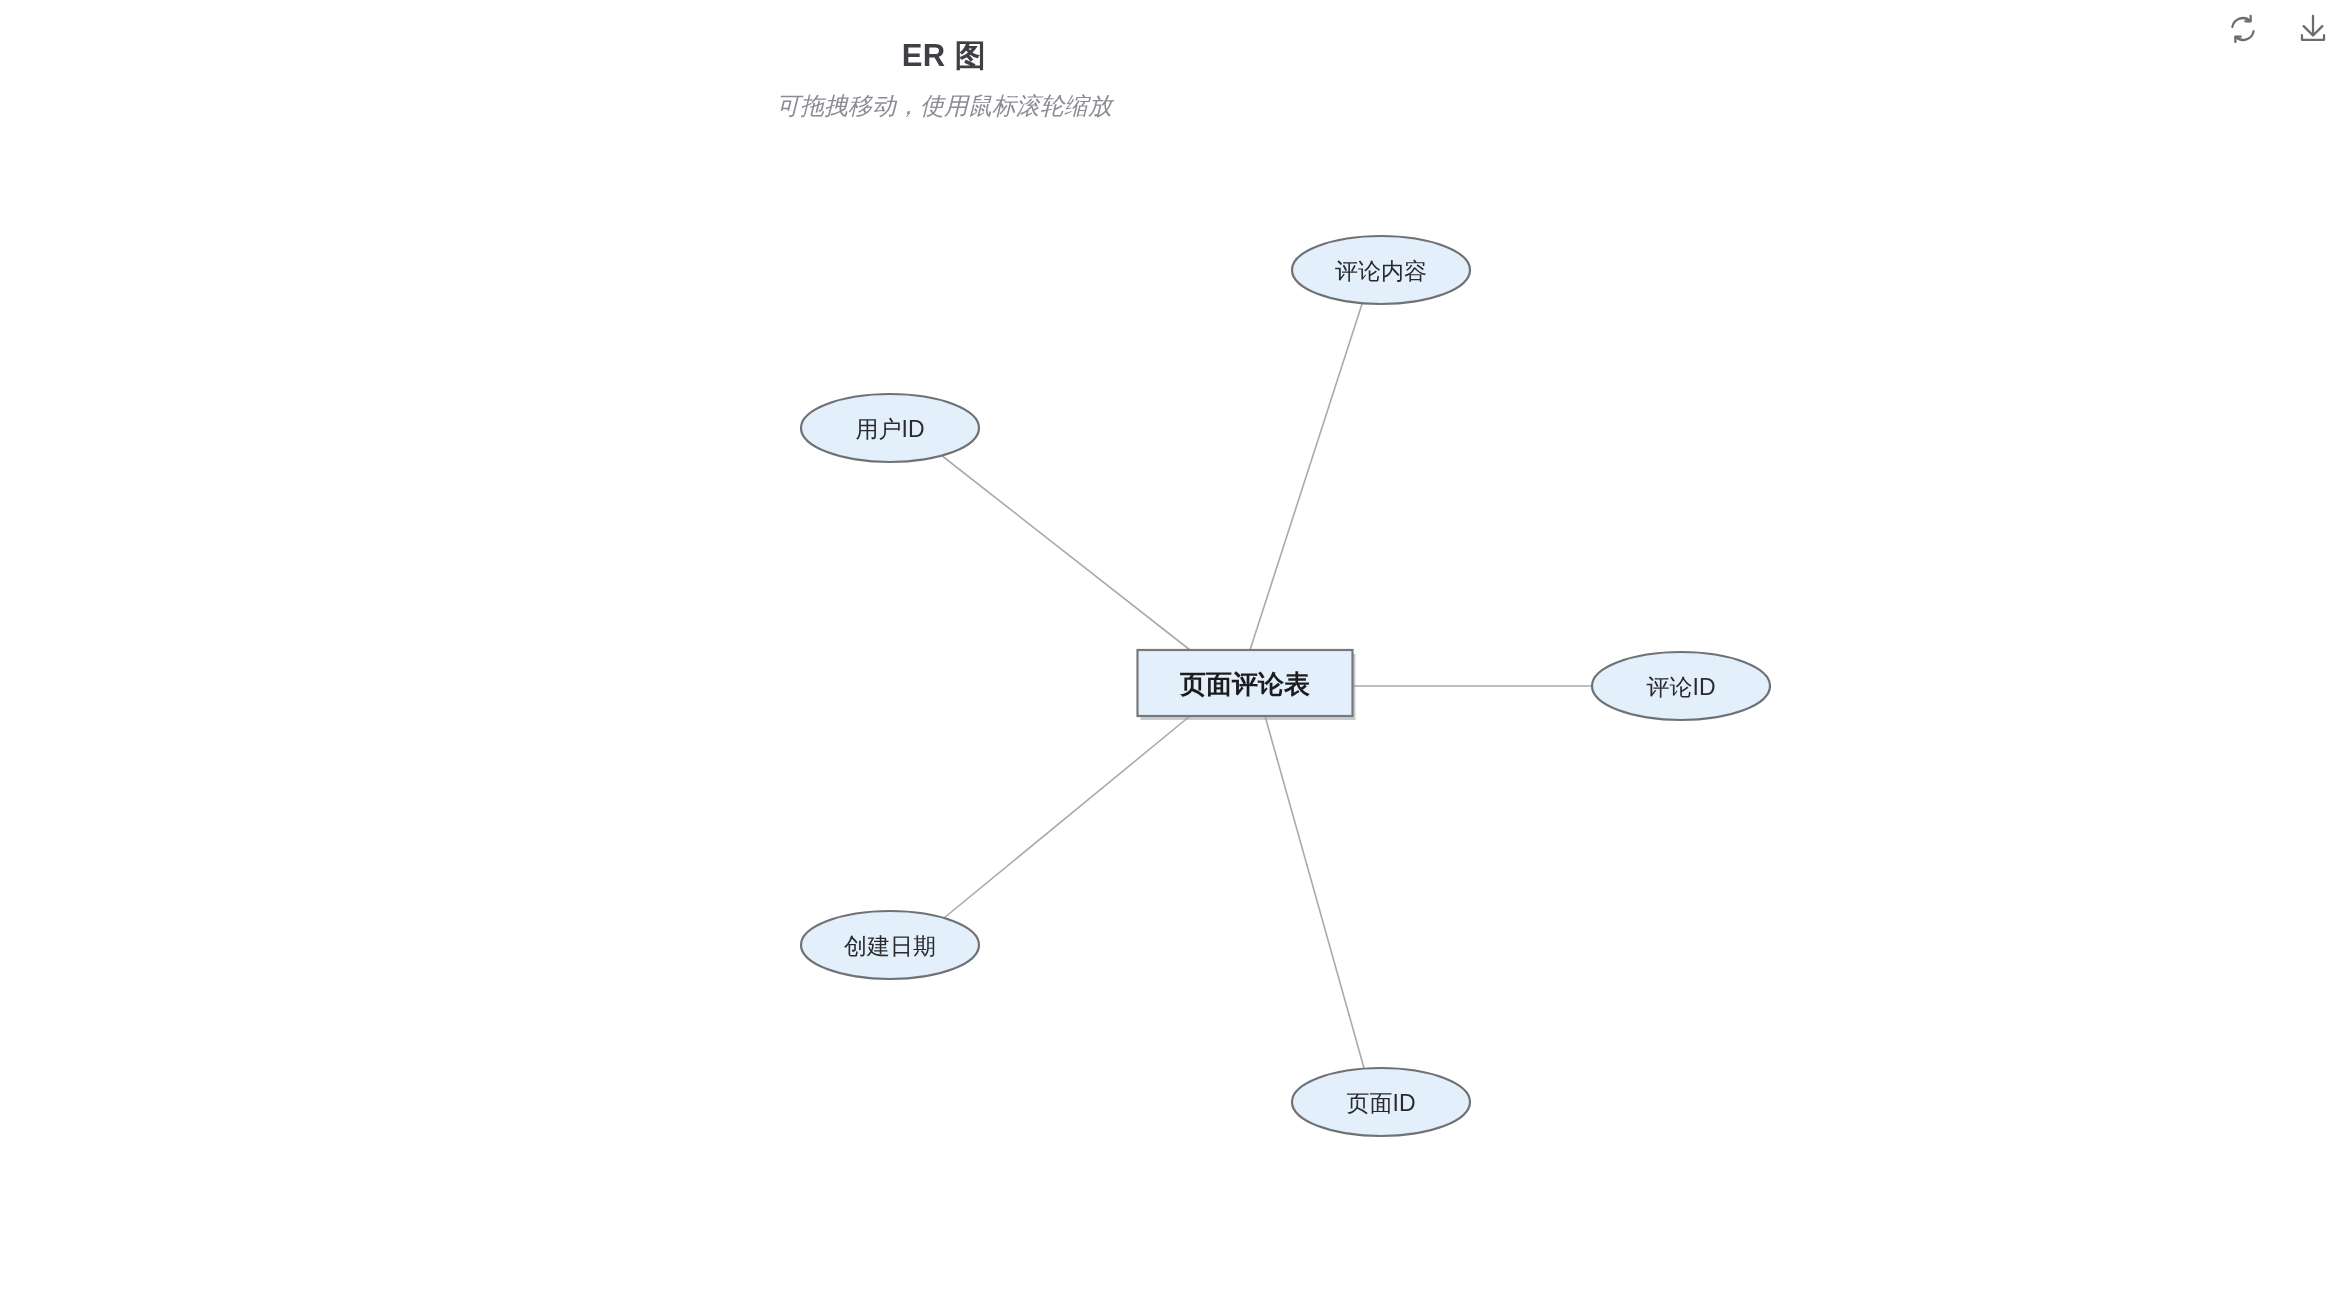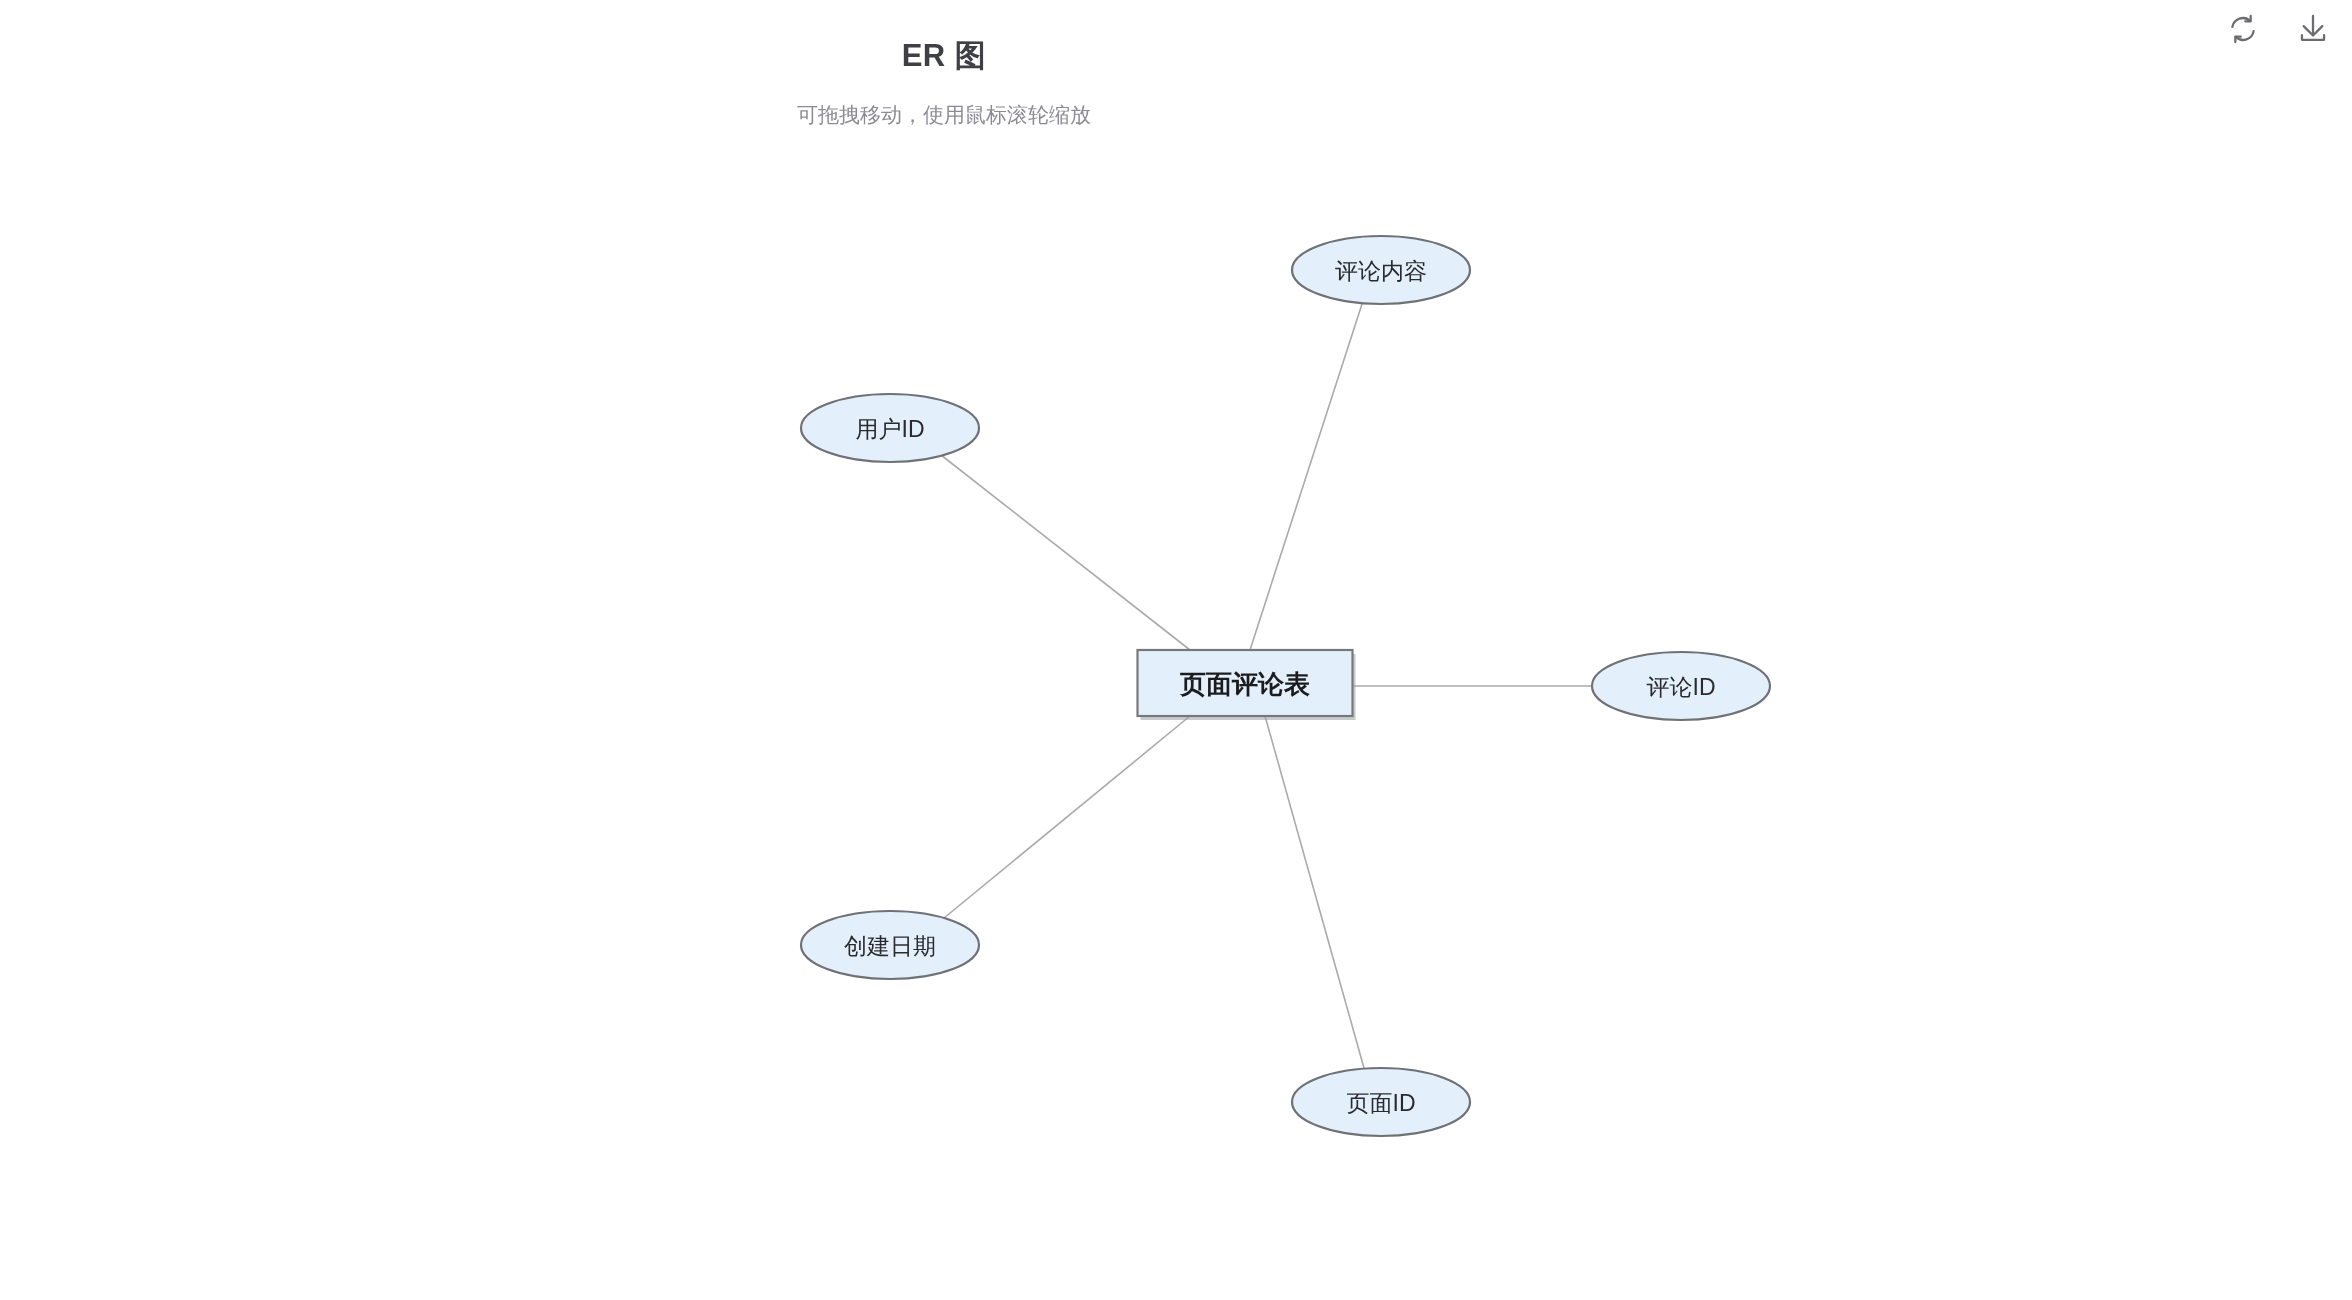--- a/index.html
+++ b/index.html
@@ -52,26 +52,27 @@
   .page-title {
     margin: 0;
     padding-top: 38px;
     font-size: 31px;
     font-weight: bold;
     color: #3f3f46;
     letter-spacing: 0.5px;
     line-height: 1.15;
   }
   .page-subtitle {
-    margin: 10px;
+    margin: 0;
     padding-top: 18px;
-    font-size: 21px;
+    font-size: 24px;
     color: #8b8b93;
     font-weight: normal;
     line-height: 1.2;
+    font-style: italic;
   }
   
   .canvas {
     position: absolute;
     top: 0;
     left: 0;
     width: 2352px;
     height: 1300px;
     cursor: grab;
   }

